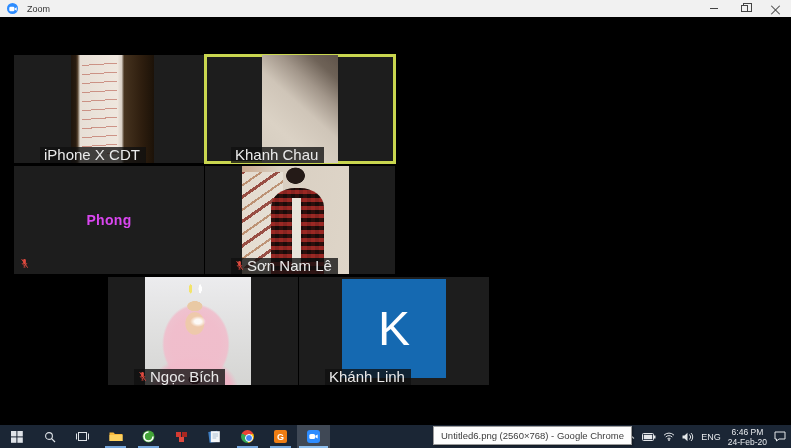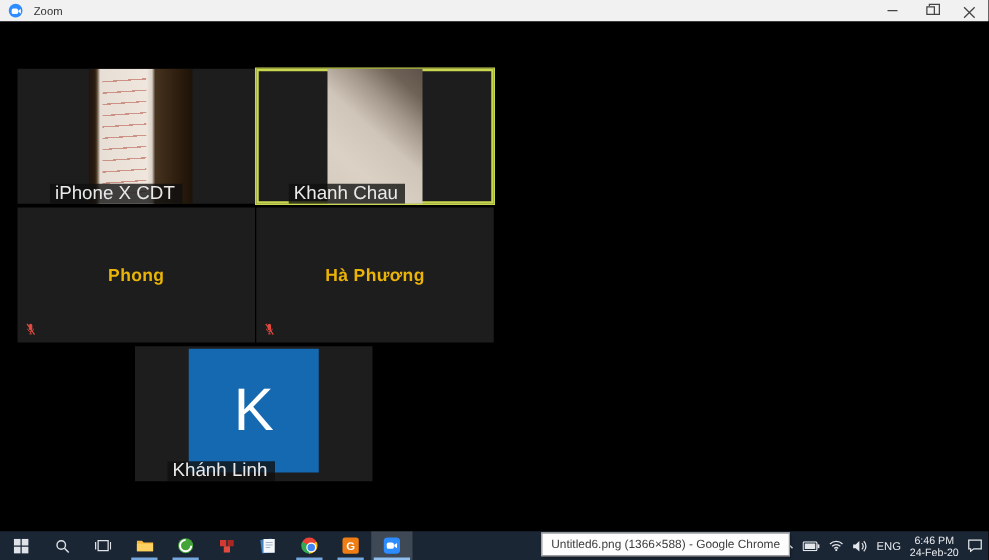--- a/index.html
+++ b/index.html
@@ -39,21 +39,21 @@
   .tile.active { box-shadow:0 0 0 2px #c9d64f inset, 0 0 0 1px #c9d64f; }
   .v { position:absolute; top:0; height:100%; }
   .name-tag {
     position:absolute; left:0; bottom:0; z-index:3;
     background:rgba(15,15,15,0.78); color:#eaeaea;
     font-size:15px; line-height:11px; padding:2px 6px 3px 4px;
     display:flex; align-items:center; gap:3px; white-space:nowrap;margin-left:26px;
   }
   .center-name {
     position:absolute; inset:0; display:flex; align-items:center; justify-content:center;
-    color:#eab308; font-size:14px; font-weight:600; letter-spacing:.3px;
+    color:#d946ef; font-size:14px; font-weight:600; letter-spacing:.3px;
   }
   .mic-off { width:9px; height:11px; flex:0 0 auto; }
   .mic-corner { position:absolute; left:6px; bottom:5px; z-index:3; }
 
   
   .art-iphone { left:57px; width:83px;
     background:linear-gradient(90deg,#1f150d 0%,#2a1c10 6%,#5a4632 8%,#e7dfd6 11%,#efe7de 56%,#d9d0c6 61%,#46331f 64%,#2d1d0e 86%,#1c1208 100%); }
   .art-iphone::after { content:''; position:absolute; left:13%; top:6%; width:42%; height:86%;
     background:repeating-linear-gradient(176deg, transparent 0 4px, rgba(178,80,64,.55) 4px 5px, transparent 5px 9px); }
 
@@ -199,47 +199,65 @@
 
     <div class="tile">
       <div class="center-name">Phong</div>
       <svg class="mic-off mic-corner" viewBox="0 0 12 14">
         <rect x="4.2" y="1" width="3.6" height="7" rx="1.8" fill="#e04a3f"></rect>
         <path d="M3 6.3c0 1.7 1.3 3 3 3s3-1.3 3-3M6 9.3v2M4.6 11.8h2.8" stroke="#e04a3f" fill="none"></path>
         <path d="M2.2 1.2l8 11.4" stroke="#e04a3f" stroke-width="1.3"></path>
       </svg>
     </div>
 
-    <div class="tile">
-      <div class="center-name">Hà Phương</div>
-      <svg class="mic-off mic-corner" viewBox="0 0 12 14">
-        <rect x="4.2" y="1" width="3.6" height="7" rx="1.8" fill="#e04a3f"></rect>
-        <path d="M3 6.3c0 1.7 1.3 3 3 3s3-1.3 3-3M6 9.3v2M4.6 11.8h2.8" stroke="#e04a3f" fill="none"></path>
-        <path d="M2.2 1.2l8 11.4" stroke="#e04a3f" stroke-width="1.3"></path>
-      </svg>
-    </div>
-
-
+
+
+    <div class="tile">
+      <div class="v art-son">
+        <div class="stairs"></div>
+        <div class="plaid"></div>
+        <div class="scarf"></div>
+      </div>
+      <div class="name-tag">
+        <svg class="mic-off" viewBox="0 0 12 14">
+          <rect x="4.2" y="1" width="3.6" height="7" rx="1.8" fill="#e04a3f"></rect>
+          <path d="M3 6.3c0 1.7 1.3 3 3 3s3-1.3 3-3M6 9.3v2M4.6 11.8h2.8" stroke="#e04a3f" fill="none"></path>
+          <path d="M2.2 1.2l8 11.4" stroke="#e04a3f" stroke-width="1.3"></path>
+        </svg>
+        <span>Sơn Nam Lê</span>
+      </div>
+    </div>
   </div>
 
   <div class="row row3">
 
+    <div class="tile">
+      <div class="v art-ngoc"></div>
+      <div class="name-tag">
+        <svg class="mic-off" viewBox="0 0 12 14">
+          <rect x="4.2" y="1" width="3.6" height="7" rx="1.8" fill="#e04a3f"></rect>
+          <path d="M3 6.3c0 1.7 1.3 3 3 3s3-1.3 3-3M6 9.3v2M4.6 11.8h2.8" stroke="#e04a3f" fill="none"></path>
+          <path d="M2.2 1.2l8 11.4" stroke="#e04a3f" stroke-width="1.3"></path>
+        </svg>
+        <span>Ngọc Bích</span>
+      </div>
+    </div>
 
     <div class="tile">
       <div class="avatar-square">
         <span class="avatar-letter">K</span>
       </div>
       <div class="name-tag">
         <span>Khánh Linh</span>
       </div>
     </div>
 
   </div>
 
-  <div class="tooltip">Untitled6.png (1366×588) - Google Chrome</div>
+  <div class="tooltip">Untitled6.png (2560×768) - Google Chrome</div>
 
   <div class="taskbar">
     <div class="tb-left">
 
       <div class="tb-slot">
         <svg width="12" height="12" viewBox="0 0 12 12">
           <rect x="0" y="0" width="5.4" height="5.4" fill="#dfe3e8"></rect>
             <rect x="6.4" y="0" width="5.4" height="5.4" fill="#dfe3e8"></rect>
           <rect x="0" y="6.4" width="5.4" height="5.4" fill="#dfe3e8"></rect>
             <rect x="6.4" y="6.4" width="5.4" height="5.4" fill="#dfe3e8"></rect>

